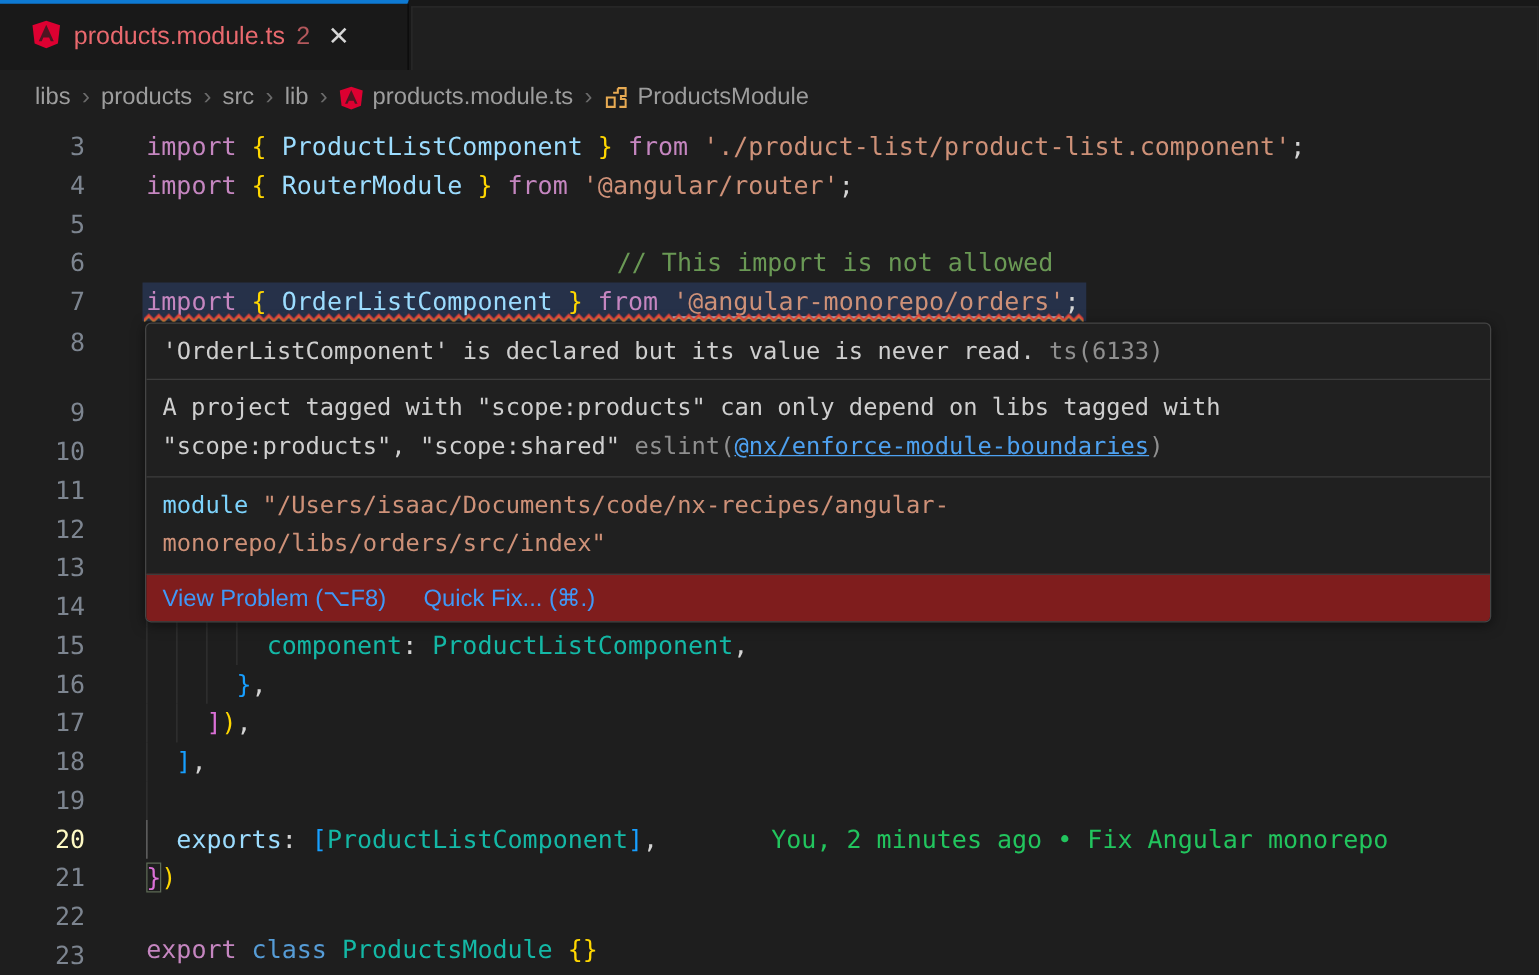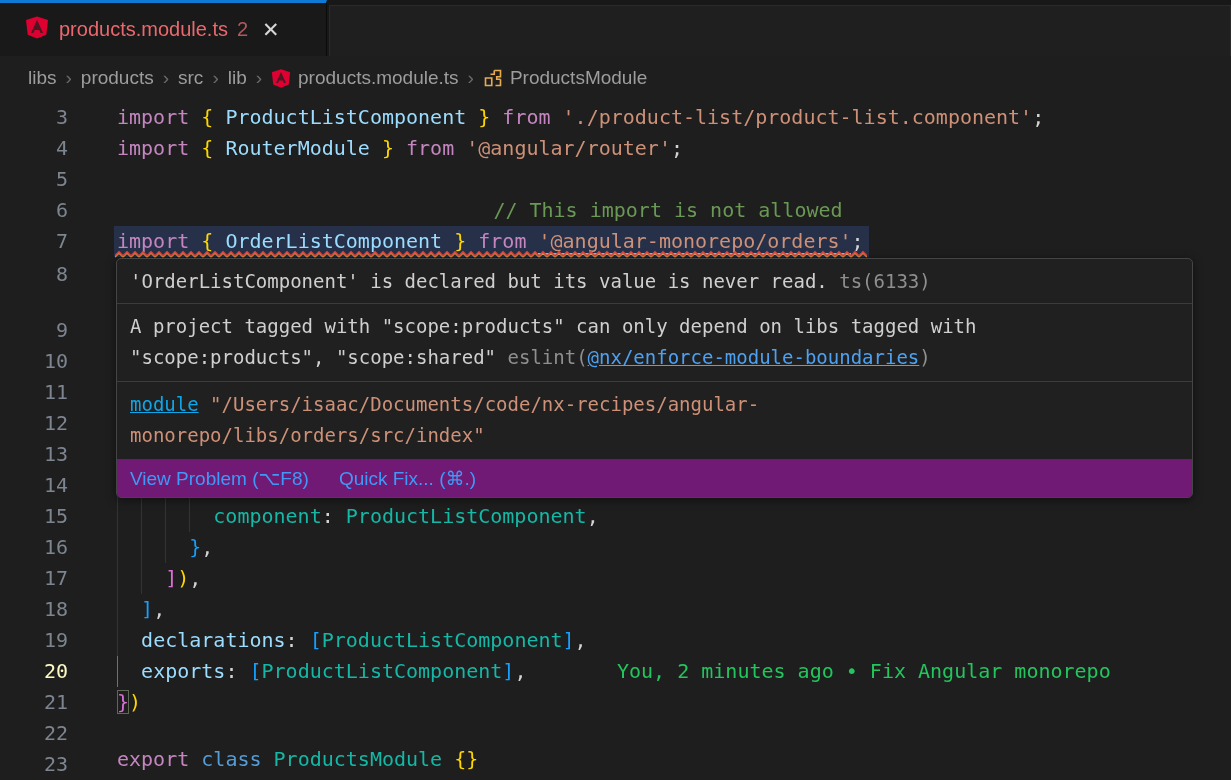--- a/index.html
+++ b/index.html
@@ -52,22 +52,22 @@
   
   .hover-popup{ position:absolute; left:116px; top:158px; width:1077px; background:#202020;
                 border:1px solid #454545; border-radius:5px; z-index:10;
                 box-shadow:0 2px 10px rgba(0,0,0,.5); overflow:hidden; }
   .hv-sec{ font-family:"DejaVu Sans Mono","Liberation Mono",monospace; font-size:19px;
            color:#cfcfcf; padding-left:13px; }
   .hv-s1{ height:44px; line-height:44px; }
   .hv-s2,.hv-s3{ height:78px; line-height:31px; padding-top:7px; border-top:1px solid #3c3c3c; }
   .hv-dim{ color:#8f8f8f; }
   .hv-link{ color:#4EA1F0; text-decoration:underline; cursor:pointer; }
-  .hv-kw{ color:#0ea5e9;text-decoration:underline; } .hv-str{ color:#CE9178; }
-  .hv-actions{ height:38px; border-top:1px solid #3c3c3c; background:#701a75;
+  .hv-kw{ color:#7dd3fc; } .hv-str{ color:#CE9178; }
+  .hv-actions{ height:38px; border-top:1px solid #3c3c3c; background:#7f1d1d;
                display:flex; align-items:center; gap:30px; padding-left:13px;
                font-family:"Liberation Sans",sans-serif; font-size:19px; }
   .hv-action{ color:#4098F7; cursor:pointer; white-space:nowrap; }
 </style>
 </head>
 <body>
 
 <div class="screen">
 
   <div class="tabbar">
@@ -161,21 +161,21 @@
       </pattern>
     </defs>
     <rect width="752" height="8" fill="url(#zig)"></rect>
   </svg>
 </div>
         <div class="row" style="top: 370px;"><span class="guide" style="left: 0ch;"></span><span class="guide" style="left: 2ch;"></span><span class="guide" style="left: 4ch;"></span><span class="guide" style="left: 6ch;"></span></div>
         <div class="row" style="top: 401px;"><span class="guide" style="left: 0ch;"></span><span class="guide" style="left: 2ch;"></span><span class="guide" style="left: 4ch;"></span><span class="guide" style="left: 6ch;"></span><span class="txt"><span class="tk-pun">        </span><span class="tk-type">component</span><span class="tk-pun">: </span><span class="tk-type">ProductListComponent</span><span class="tk-pun">,</span></span></div>
         <div class="row" style="top: 432px;"><span class="guide" style="left: 0ch;"></span><span class="guide" style="left: 2ch;"></span><span class="guide" style="left: 4ch;"></span><span class="txt"><span class="tk-pun">      </span><span class="tk-b3">}</span><span class="tk-pun">,</span></span></div>
         <div class="row" style="top: 463px;"><span class="guide" style="left: 0ch;"></span><span class="guide" style="left: 2ch;"></span><span class="txt"><span class="tk-pun">    </span><span class="tk-b2">]</span><span class="tk-b1">)</span><span class="tk-pun">,</span></span></div>
         <div class="row" style="top: 494px;"><span class="guide" style="left: 0ch;"></span><span class="txt"><span class="tk-pun">  </span><span class="tk-b3">]</span><span class="tk-pun">,</span></span></div>
-        <div class="row" style="top: 525px;"><span class="guide" style="left: 0ch;"></span><span class="txt"><span class="tk-pun">  </span><span class="tk-var">declarations</span><span class="tk-pun">: </span><span class="tk-b3">[</span><span class="tk-type">ProductListComponent</span><span class="tk-b3">]</span><span class="tk-pun">,</span></span></div>
+        <div class="row" style="top: 525px;"><span class="guide" style="left: 0ch;"></span></div>
         <div class="row" style="top: 556px;"><span class="guide active" style="left: 0ch;"></span><span class="txt"><span class="tk-pun">  </span><span class="tk-var">exports</span><span class="tk-pun">: </span><span class="tk-b3">[</span><span class="tk-type">ProductListComponent</span><span class="tk-b3">]</span><span class="tk-pun">,</span></span><span class="blame">You, 2 minutes ago • Fix Angular monorepo</span></div>
         <div class="row" style="top: 587px;"><span class="txt"><span class="tk-b2 match">}</span><span class="tk-b1">)</span></span></div>
         <div class="row" style="top: 644px;"><span class="txt"><span class="tk-kw">export </span><span class="tk-kw2">class </span><span class="tk-type">ProductsModule </span><span class="tk-b1">{}</span></span></div>
       </div>
 
     <div class="hover-popup">
       <div class="hv-sec hv-s1">
         <span>'OrderListComponent' is declared but its value is never read.</span>
         <span class="hv-dim"> <span>ts(6133)</span></span>
       </div>

